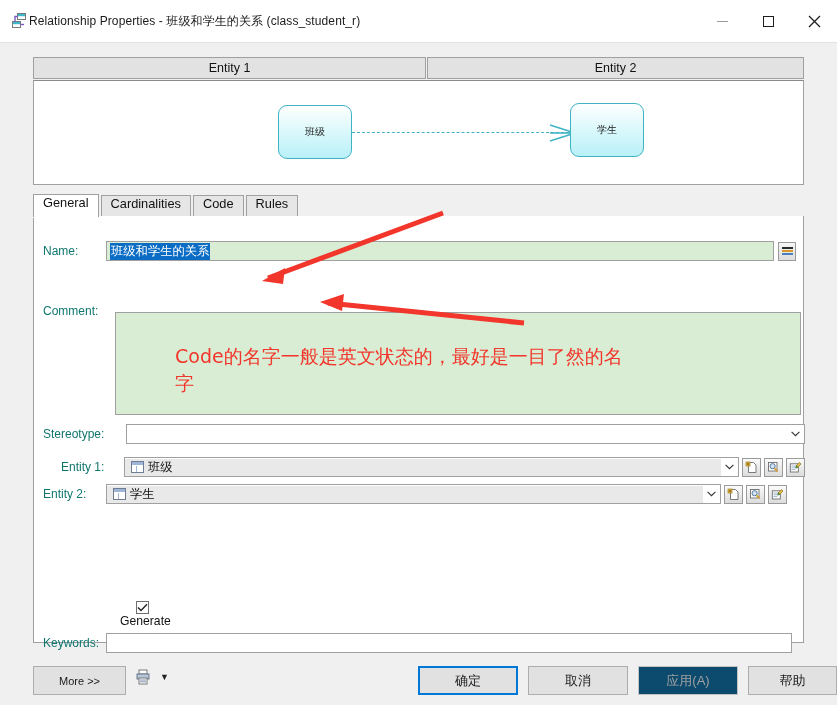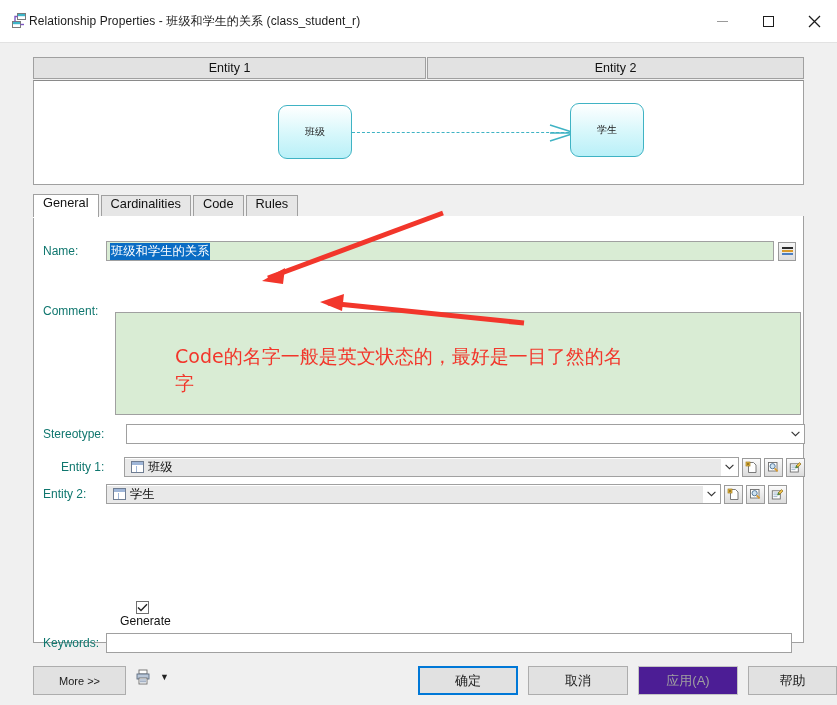--- a/index.html
+++ b/index.html
@@ -216,21 +216,21 @@
     height: 29px;
     border: 1px solid #adadad;
     background: #e1e1e1;
     font-size: 13px; color: #1b1b1b;
     display: flex; align-items: center; justify-content: center;
     position: absolute; top: 10px;
   }
   .btn.more { left: 33px; width: 93px; font-size: 11px; }
   .btn.ok { left: 418px; width: 100px; border: 2px solid #0078d7; background:#e1e1e1; }
   .btn.cancel { left: 528px; width: 100px; }
-  .btn.apply { left: 638px; width: 100px; color: #a0a0a0; background:#4c1d95; border-color:#c4c4c4; }
+  .btn.apply { left: 638px; width: 100px; color: #a0a0a0; background:#0c4a6e; border-color:#c4c4c4; }
   .btn.help { left: 748px; width: 89px; }
   .print-grp {
     position: absolute; left: 136px; top: 13px;
     display:flex; align-items:center;
   }
   .print-ico { width: 15px; height: 16px; position: relative; }
   .print-caret { margin-left: 9px; font-size: 9px; color:#222; }
 
   
   .anno {

